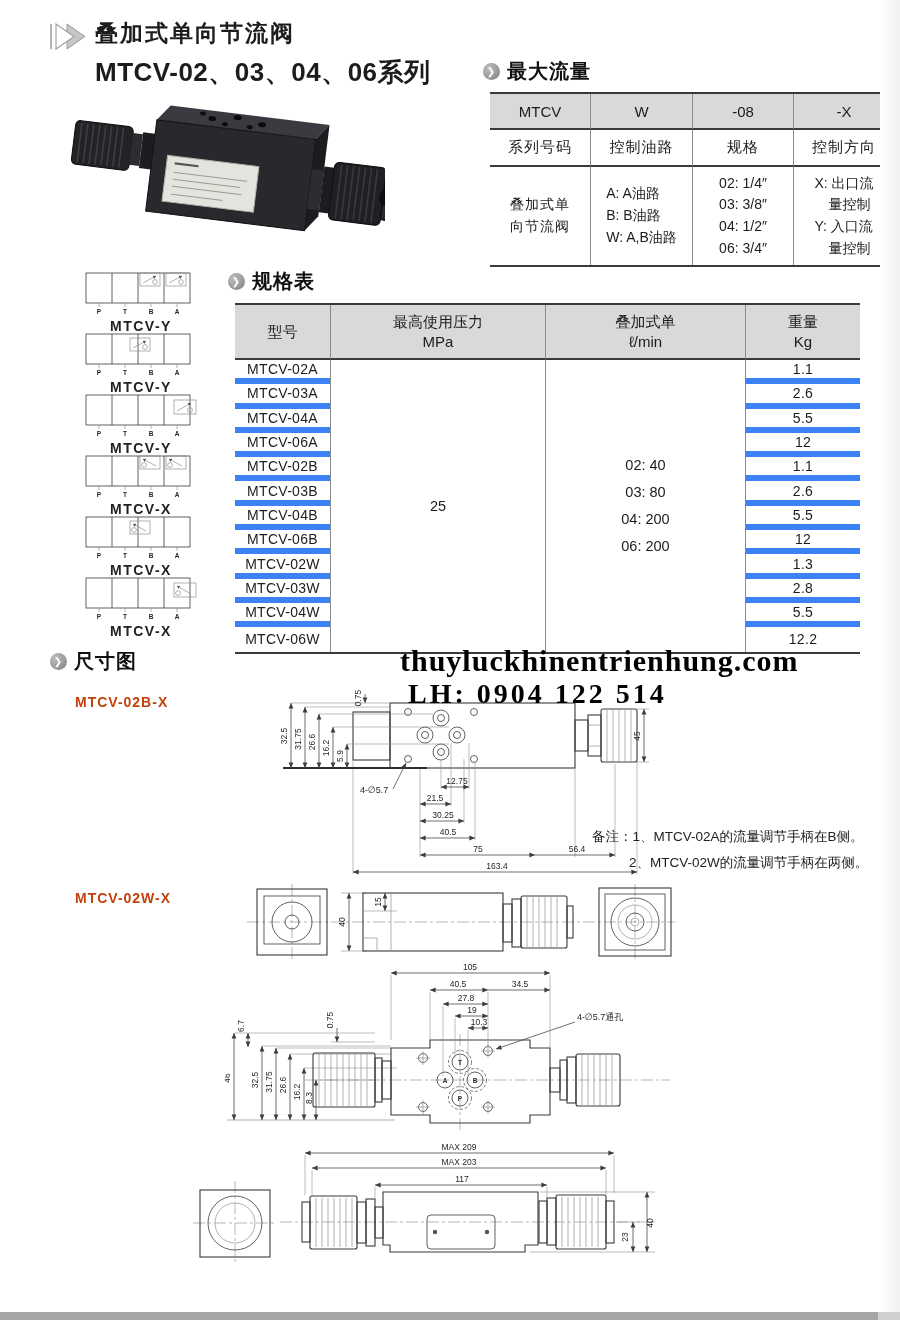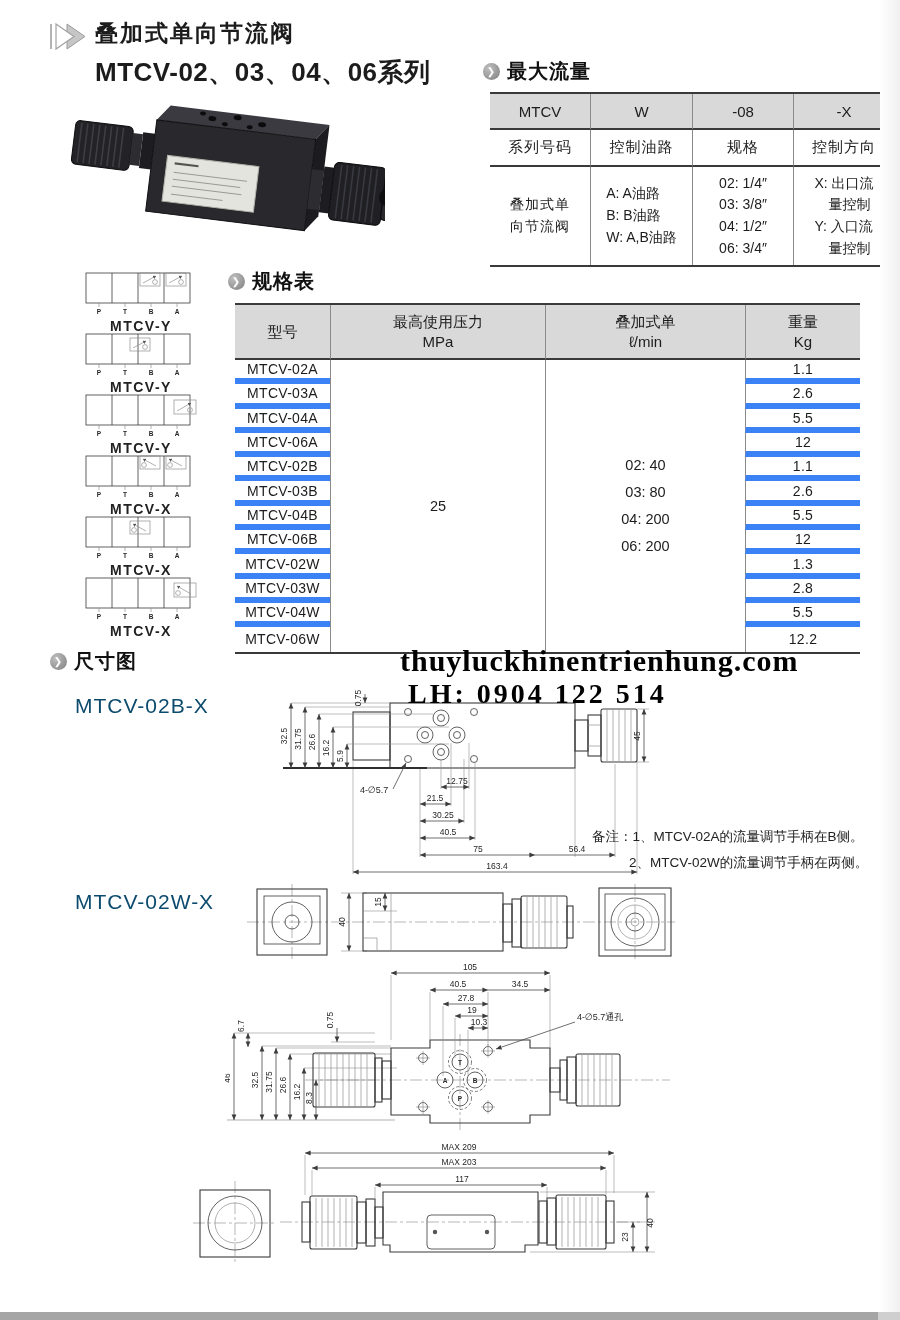--- a/index.html
+++ b/index.html
@@ -49,21 +49,21 @@
 .sym-label{text-align:center;font-size:14px;font-weight:bold;letter-spacing:1.5px;margin-top:-2px;color:#222}
 svg text{font-family:"Liberation Sans","DejaVu Sans",sans-serif}
 
 
 .watermark{position:absolute;left:400px;top:644px;color:#000000;
   font-family:"Liberation Serif","DejaVu Serif",serif;font-weight:bold;line-height:33px;z-index:5}
 .wm1{font-size:30px;letter-spacing:1px}
 .wm2{font-size:28px;letter-spacing:3px;padding-left:8px}
 
 
-.dlabel{position:absolute;font-size:21px;font-weight:normal;letter-spacing:1px;color:#0c4a6e}
+.dlabel{position:absolute;font-size:14px;font-weight:bold;letter-spacing:1px;color:#c2410c}
 .notes{position:absolute;left:592px;top:824px;font-size:13.5px;line-height:26px;color:#222;white-space:nowrap}
 .notes .n2{padding-left:37px}
 
 
 .ov{stroke:#3a3a3a;stroke-width:1.1;fill:none}
 .o2{stroke:#3a3a3a;stroke-width:.8;fill:none}
 .tn{stroke:#8f8f8f;stroke-width:.7;fill:none}
 .dm{stroke:#4a4a4a;stroke-width:.8;fill:none}
 .xt{stroke:#929292;stroke-width:.6;fill:none}
 .cl{stroke:#9a9a9a;stroke-width:.7;fill:none;stroke-dasharray:12 3 3 3}

